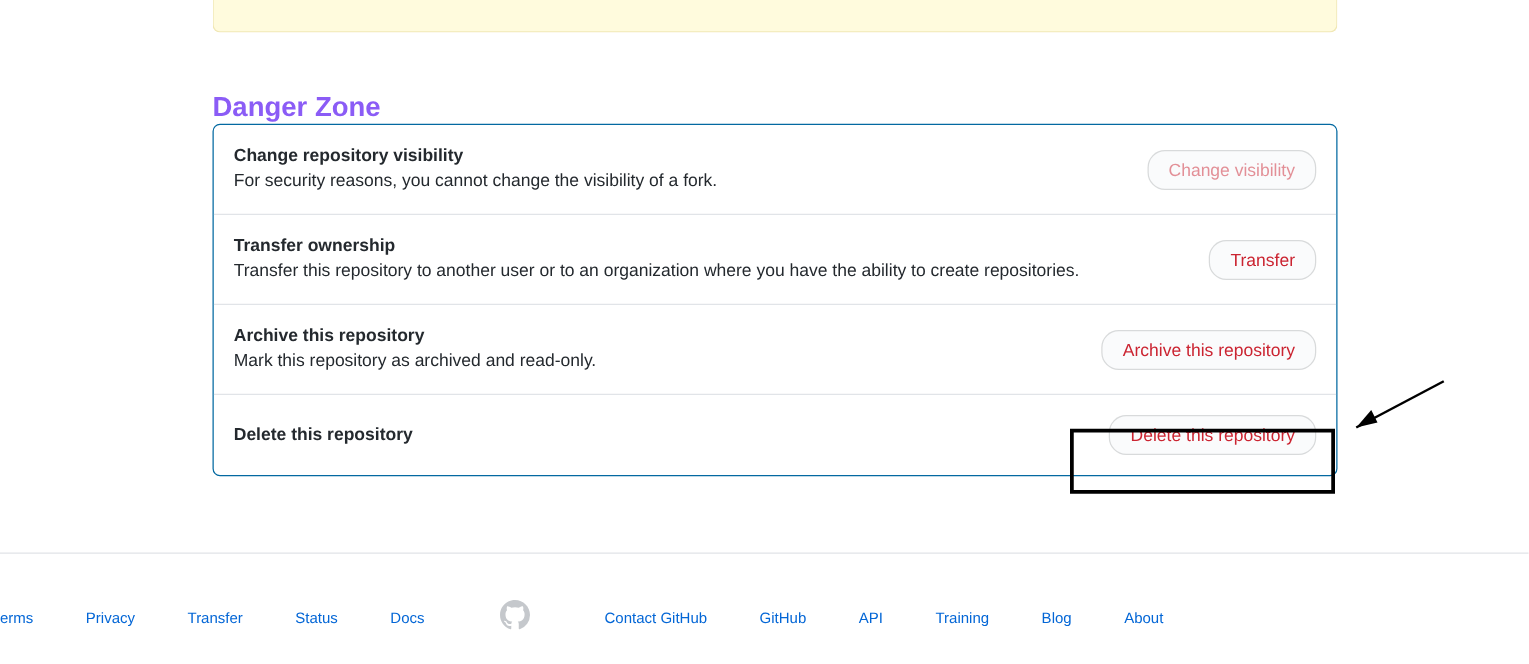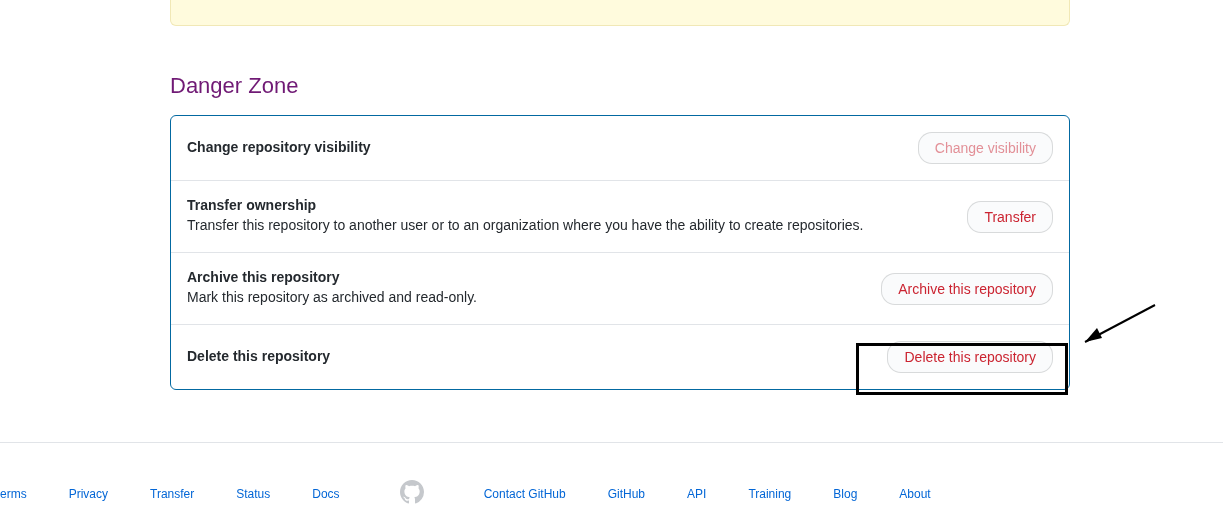--- a/index.html
+++ b/index.html
@@ -24,23 +24,22 @@
     margin-top: 0;
     margin-left: 170px;
   }
   .section {
     width: 900px;
     margin-left: 170px;
     margin-top: 47px;
   }
   .section-title {
     font-size: 22px;
-    font-weight: 400;
-    color: #701a75;
-    margin-bottom: 16px;
+    font-weight: 700;
+    color: #8b5cf6;
   }
   .danger-box {
     border: 1px solid #0369a1;
     border-radius: 6px;
     overflow: hidden;
   }
   .danger-row {
     display: flex;
     align-items: center;
     justify-content: space-between;
@@ -125,20 +124,21 @@
 <div class="banner-strip"></div>
 
 <div class="section">
   <h2 class="section-title">Danger Zone</h2>
 
   <div class="danger-box">
 
     <div class="danger-row">
       <div class="danger-text">
         <div class="danger-title">Change repository visibility</div>
+        <div class="danger-desc">For security reasons, you cannot change the visibility of a fork.</div>
       </div>
       <button class="btn disabled">Change visibility</button>
     </div>
 
     <div class="danger-row">
       <div class="danger-text">
         <div class="danger-title">Transfer ownership</div>
         <div class="danger-desc">Transfer this repository to another user or to an organization where you have the ability to create repositories.</div>
       </div>
       <button class="btn">Transfer</button>

